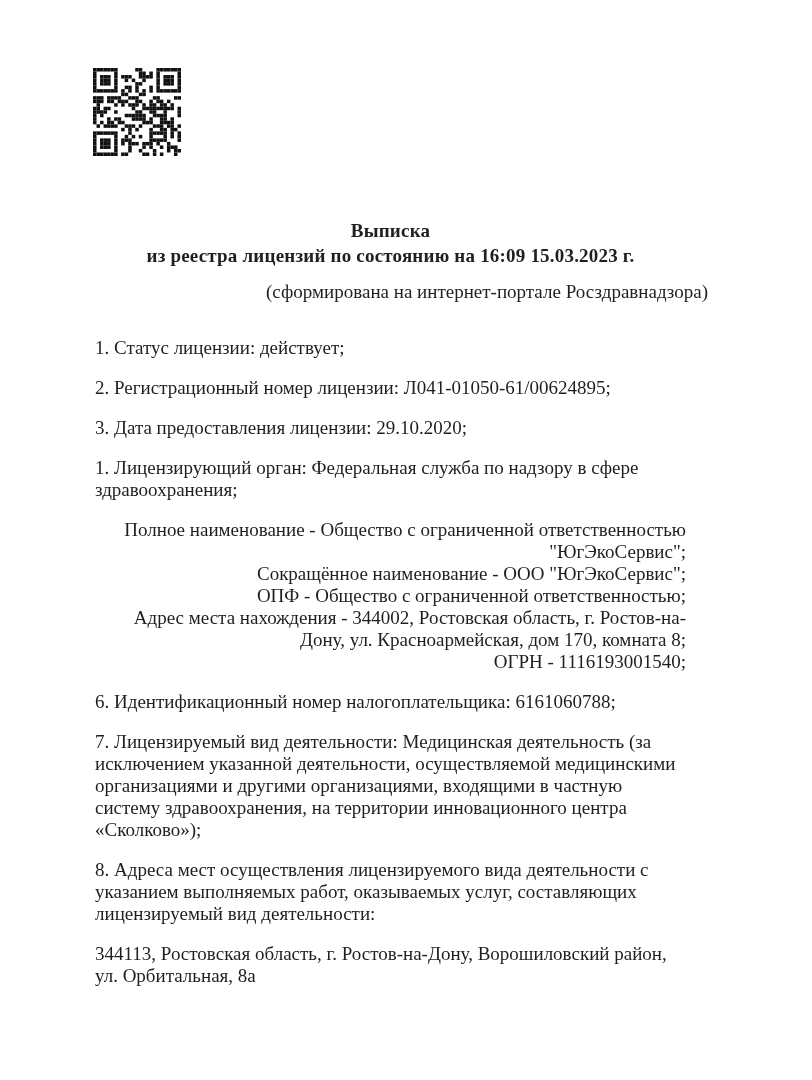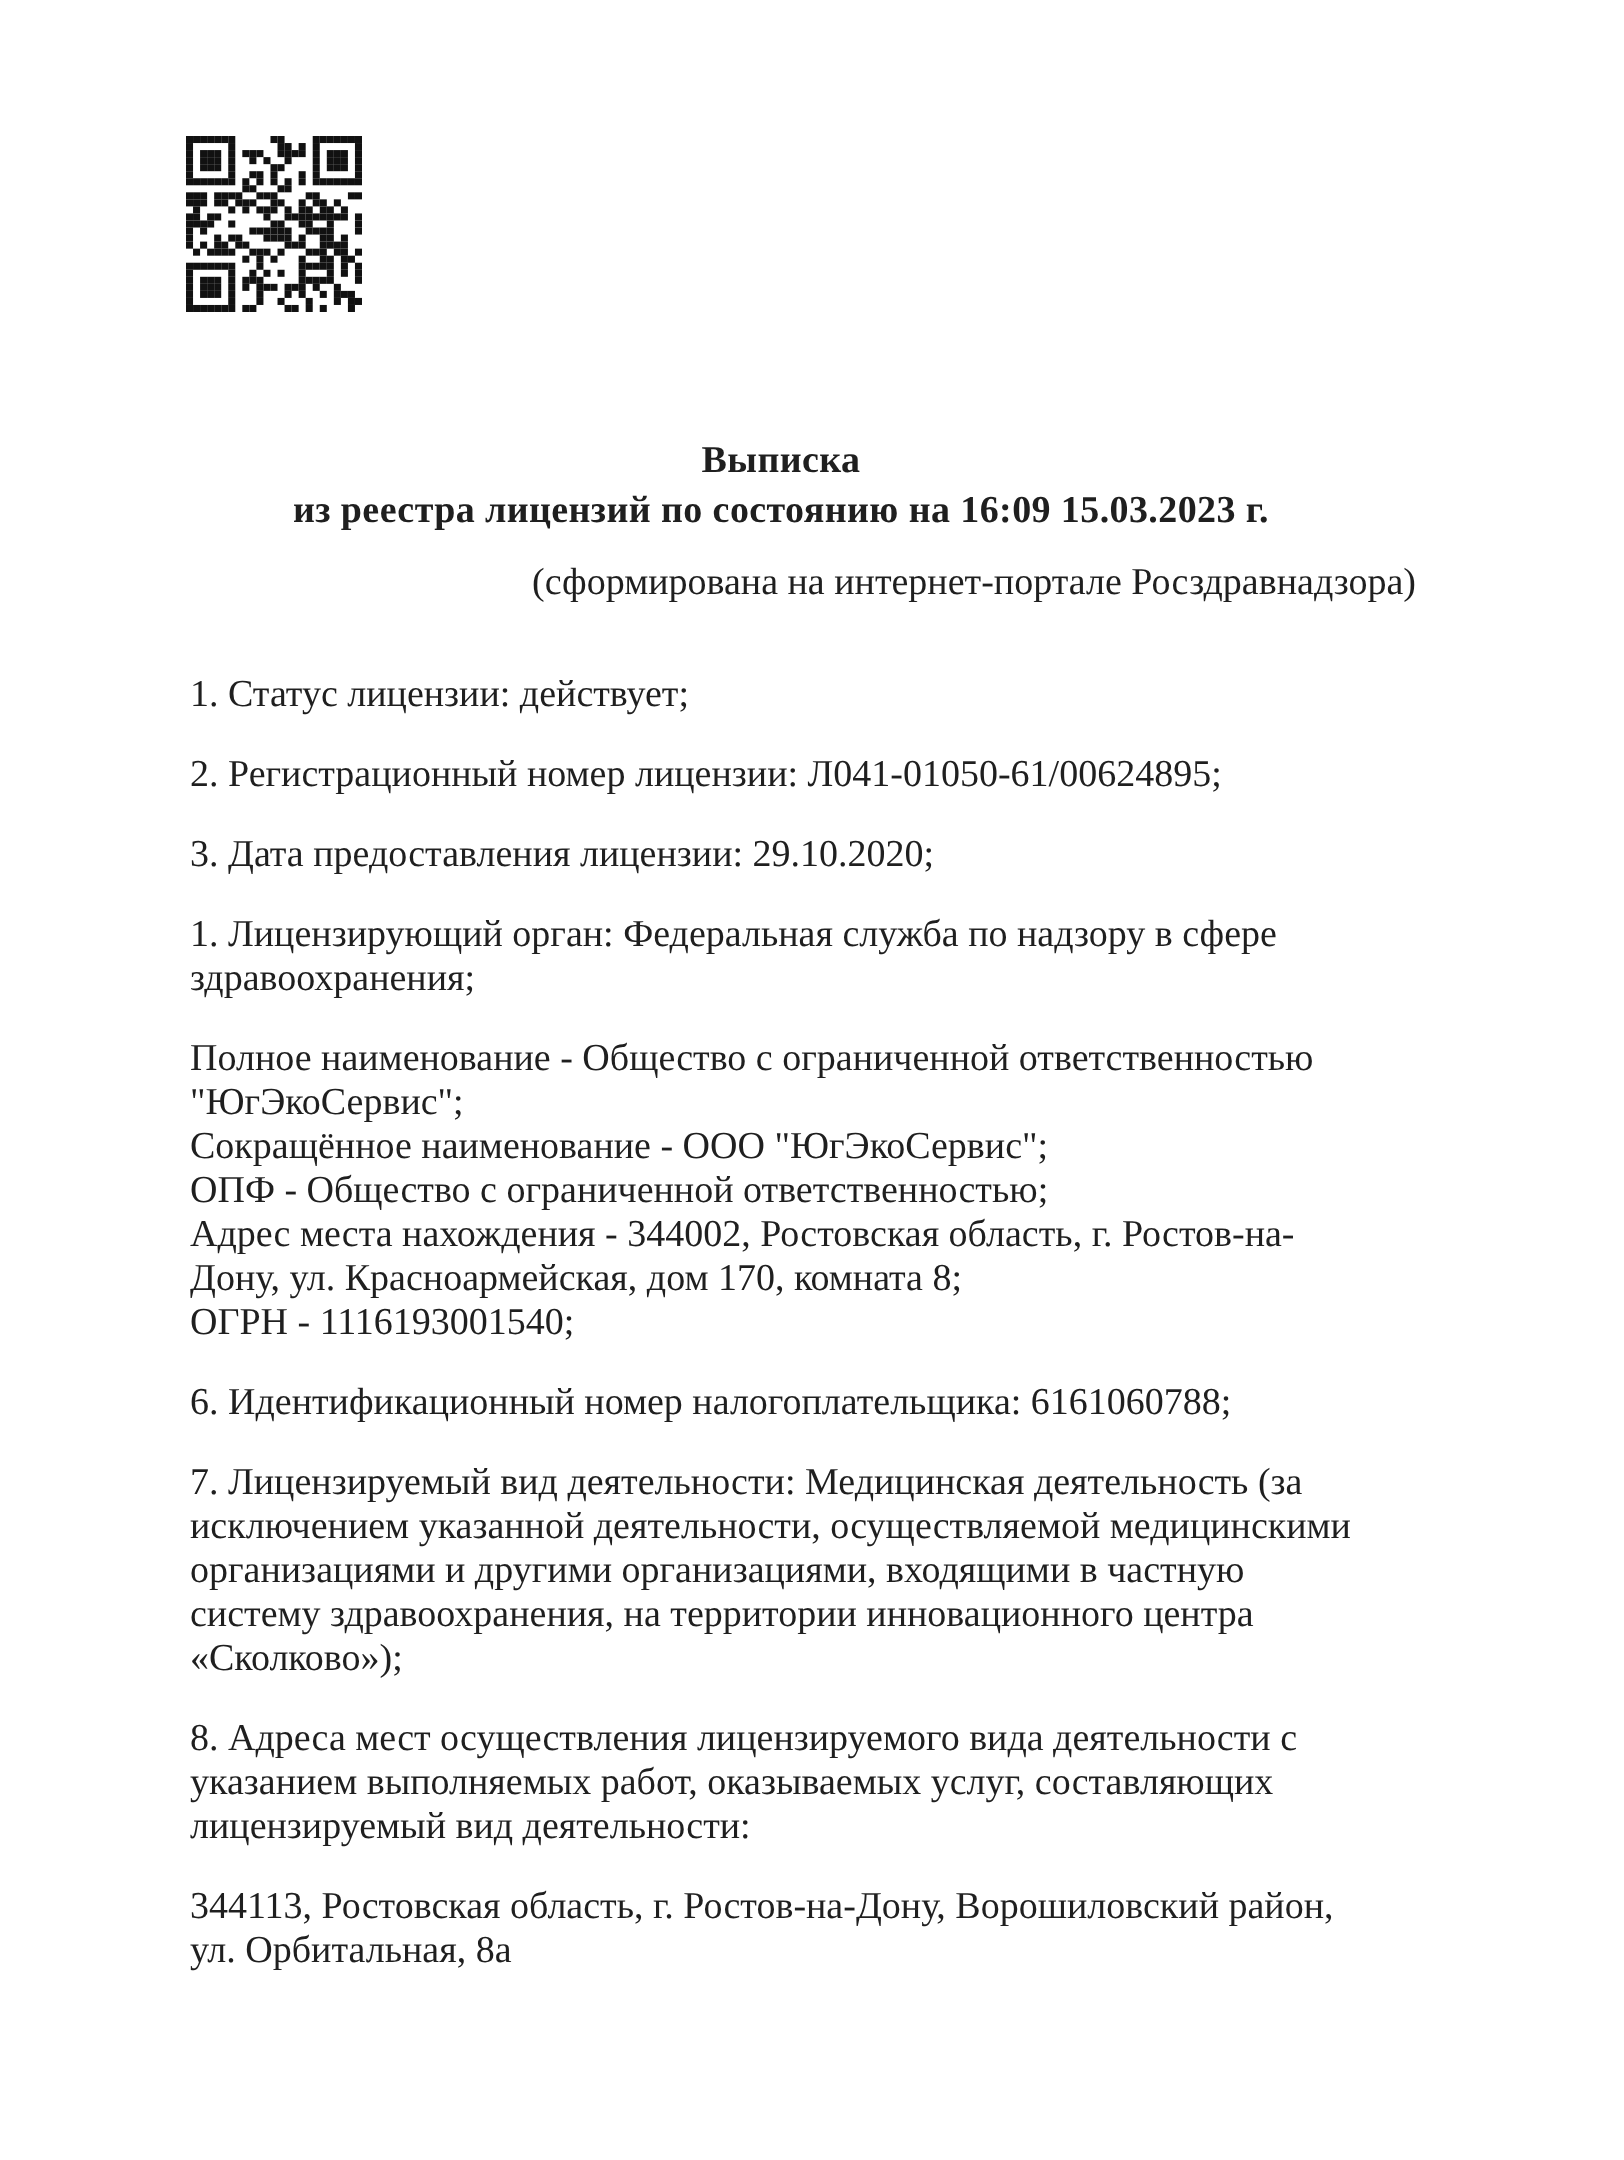--- a/index.html
+++ b/index.html
@@ -46,20 +46,21 @@
   .doc-body {
     margin-top: 36px;
     font-size: 19px;
     line-height: 22px;
   }
   .doc-body p {
     margin: 0 0 18px 0;
   }
   .org-block {
     margin: 0 0 18px 0;
+    text-align: right;
   }
 </style>
 </head>
 <body>
 
 <div class="page">
 
   <div class="qr">
     <svg id="qr-svg" viewBox="0 0 88 88" xmlns="http://www.w3.org/2000/svg">
         <rect x="0.00" y="0.00" width="3.52" height="3.52" fill="#111111"></rect>

